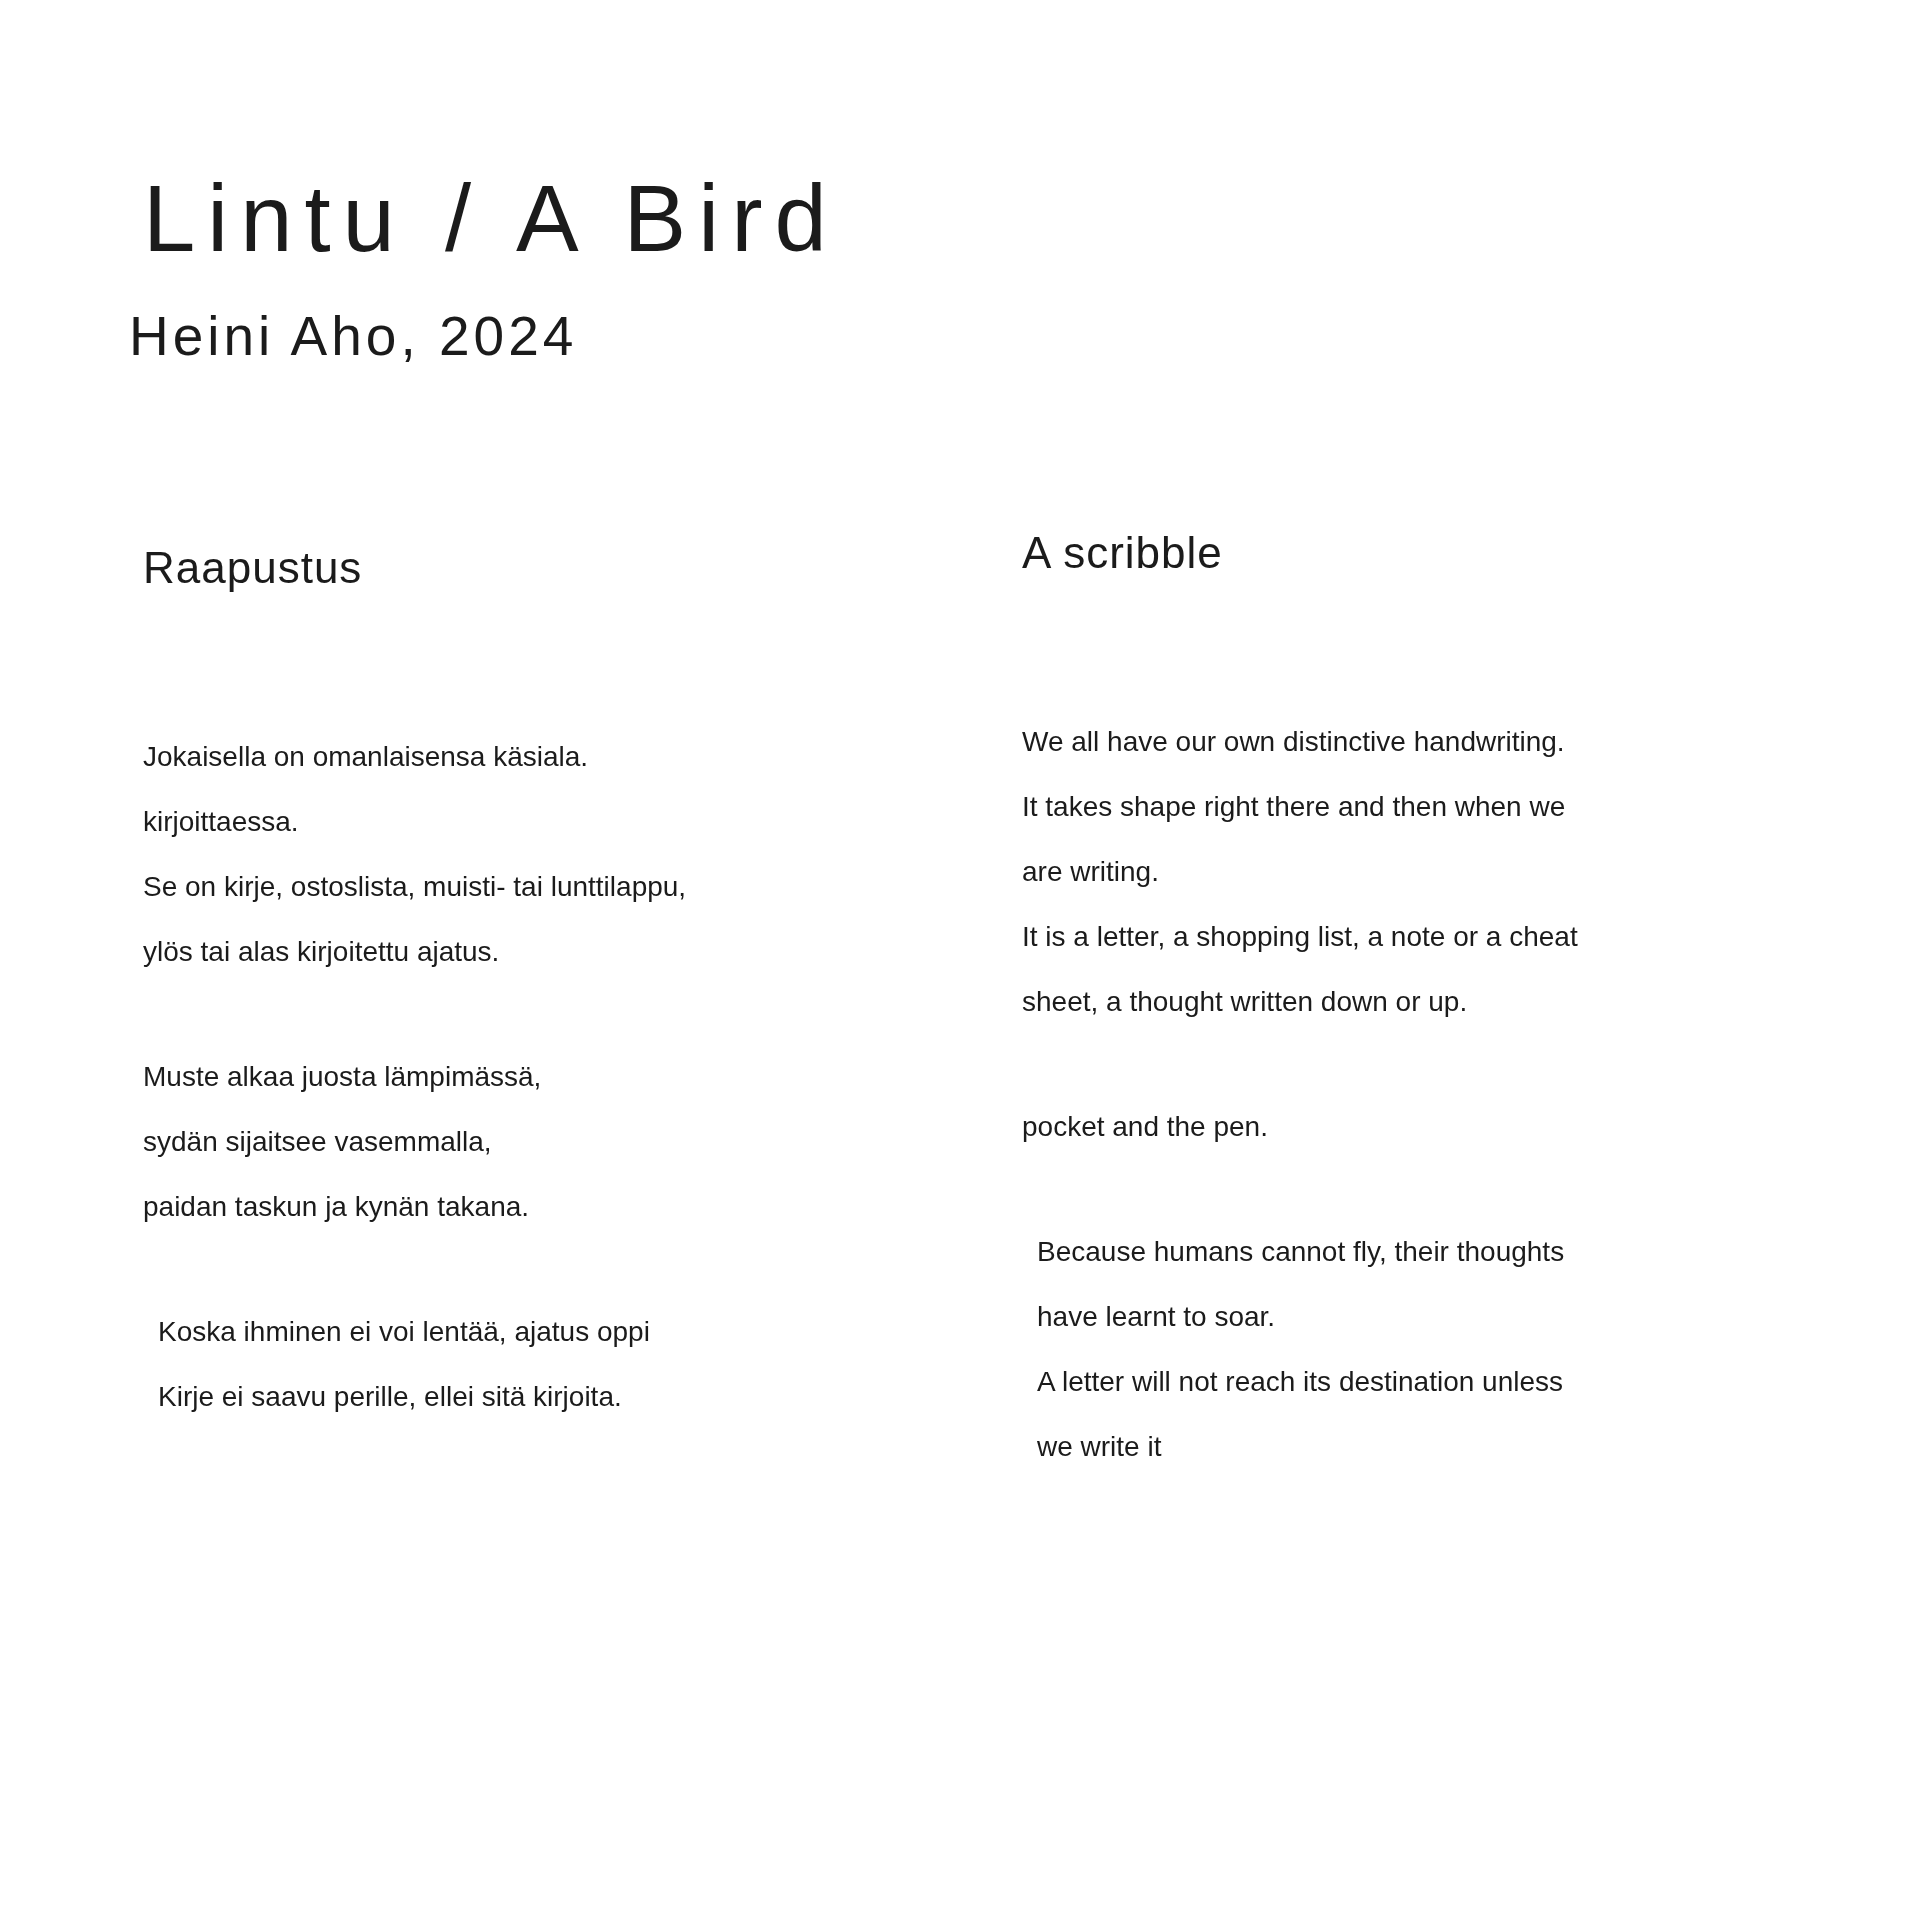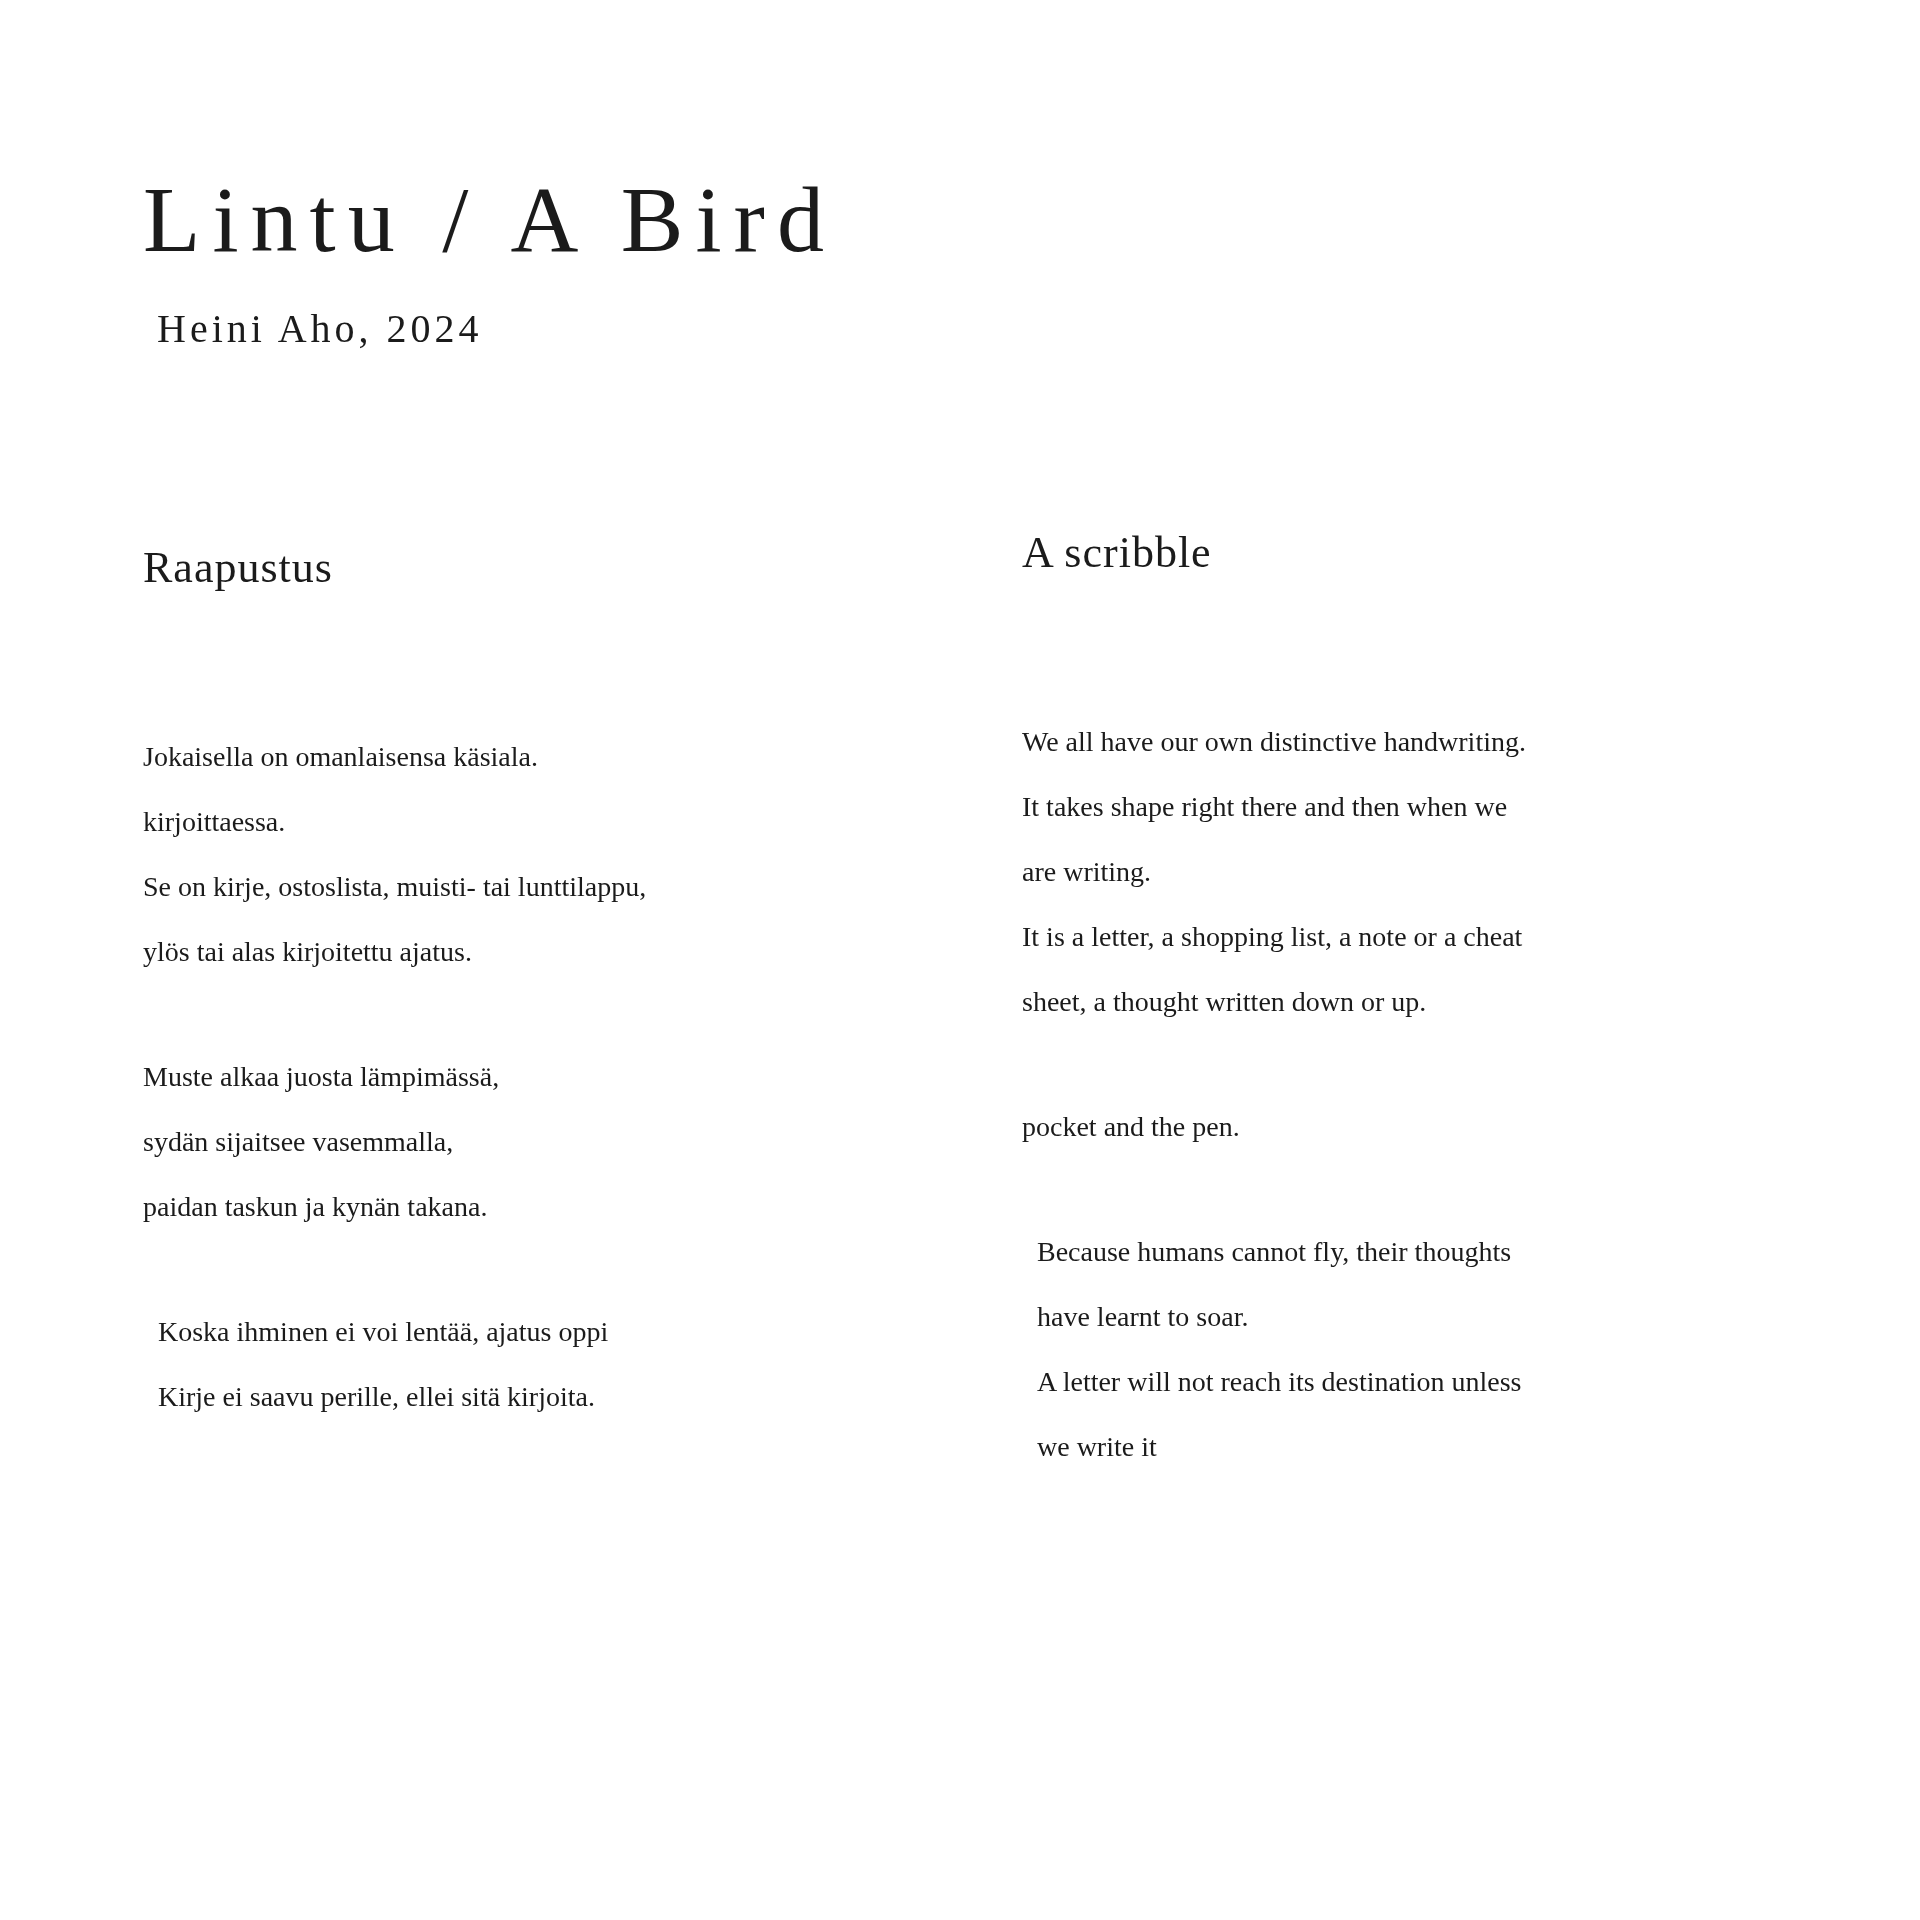--- a/index.html
+++ b/index.html
@@ -2,39 +2,39 @@
 <html><head>
 <meta charset="utf-8">
 <style>
   html, body { margin: 0; padding: 0; }
   .page {
     position: relative;
     width: 1920px;
     height: 1648px;
     background: #ffffff;
     color: #1b1b1b;
-    font-family: Liberation Serif, serif;
+    font-family: Liberation Sans, sans-serif;
     overflow: hidden;
   }
   .title {
     position: absolute;
     left: 143px;
     top: 172px;
     margin: 0;
     font-size: 94px;
     font-weight: normal;
     line-height: 1;
     letter-spacing: 12px;
     white-space: nowrap;
   }
   .byline {
     position: absolute;
-    left: 157px;
+    left: 129px;
     top: 309px;
-    font-size: 40px;
+    font-size: 55px;
     line-height: 1;
     letter-spacing: 4px;
     white-space: nowrap;
   }
   .col {
     position: absolute;
     width: 830px;
   }
   .col-fi { left: 143px; top: 546px; }
   .col-en { left: 1022px; top: 531px; }

